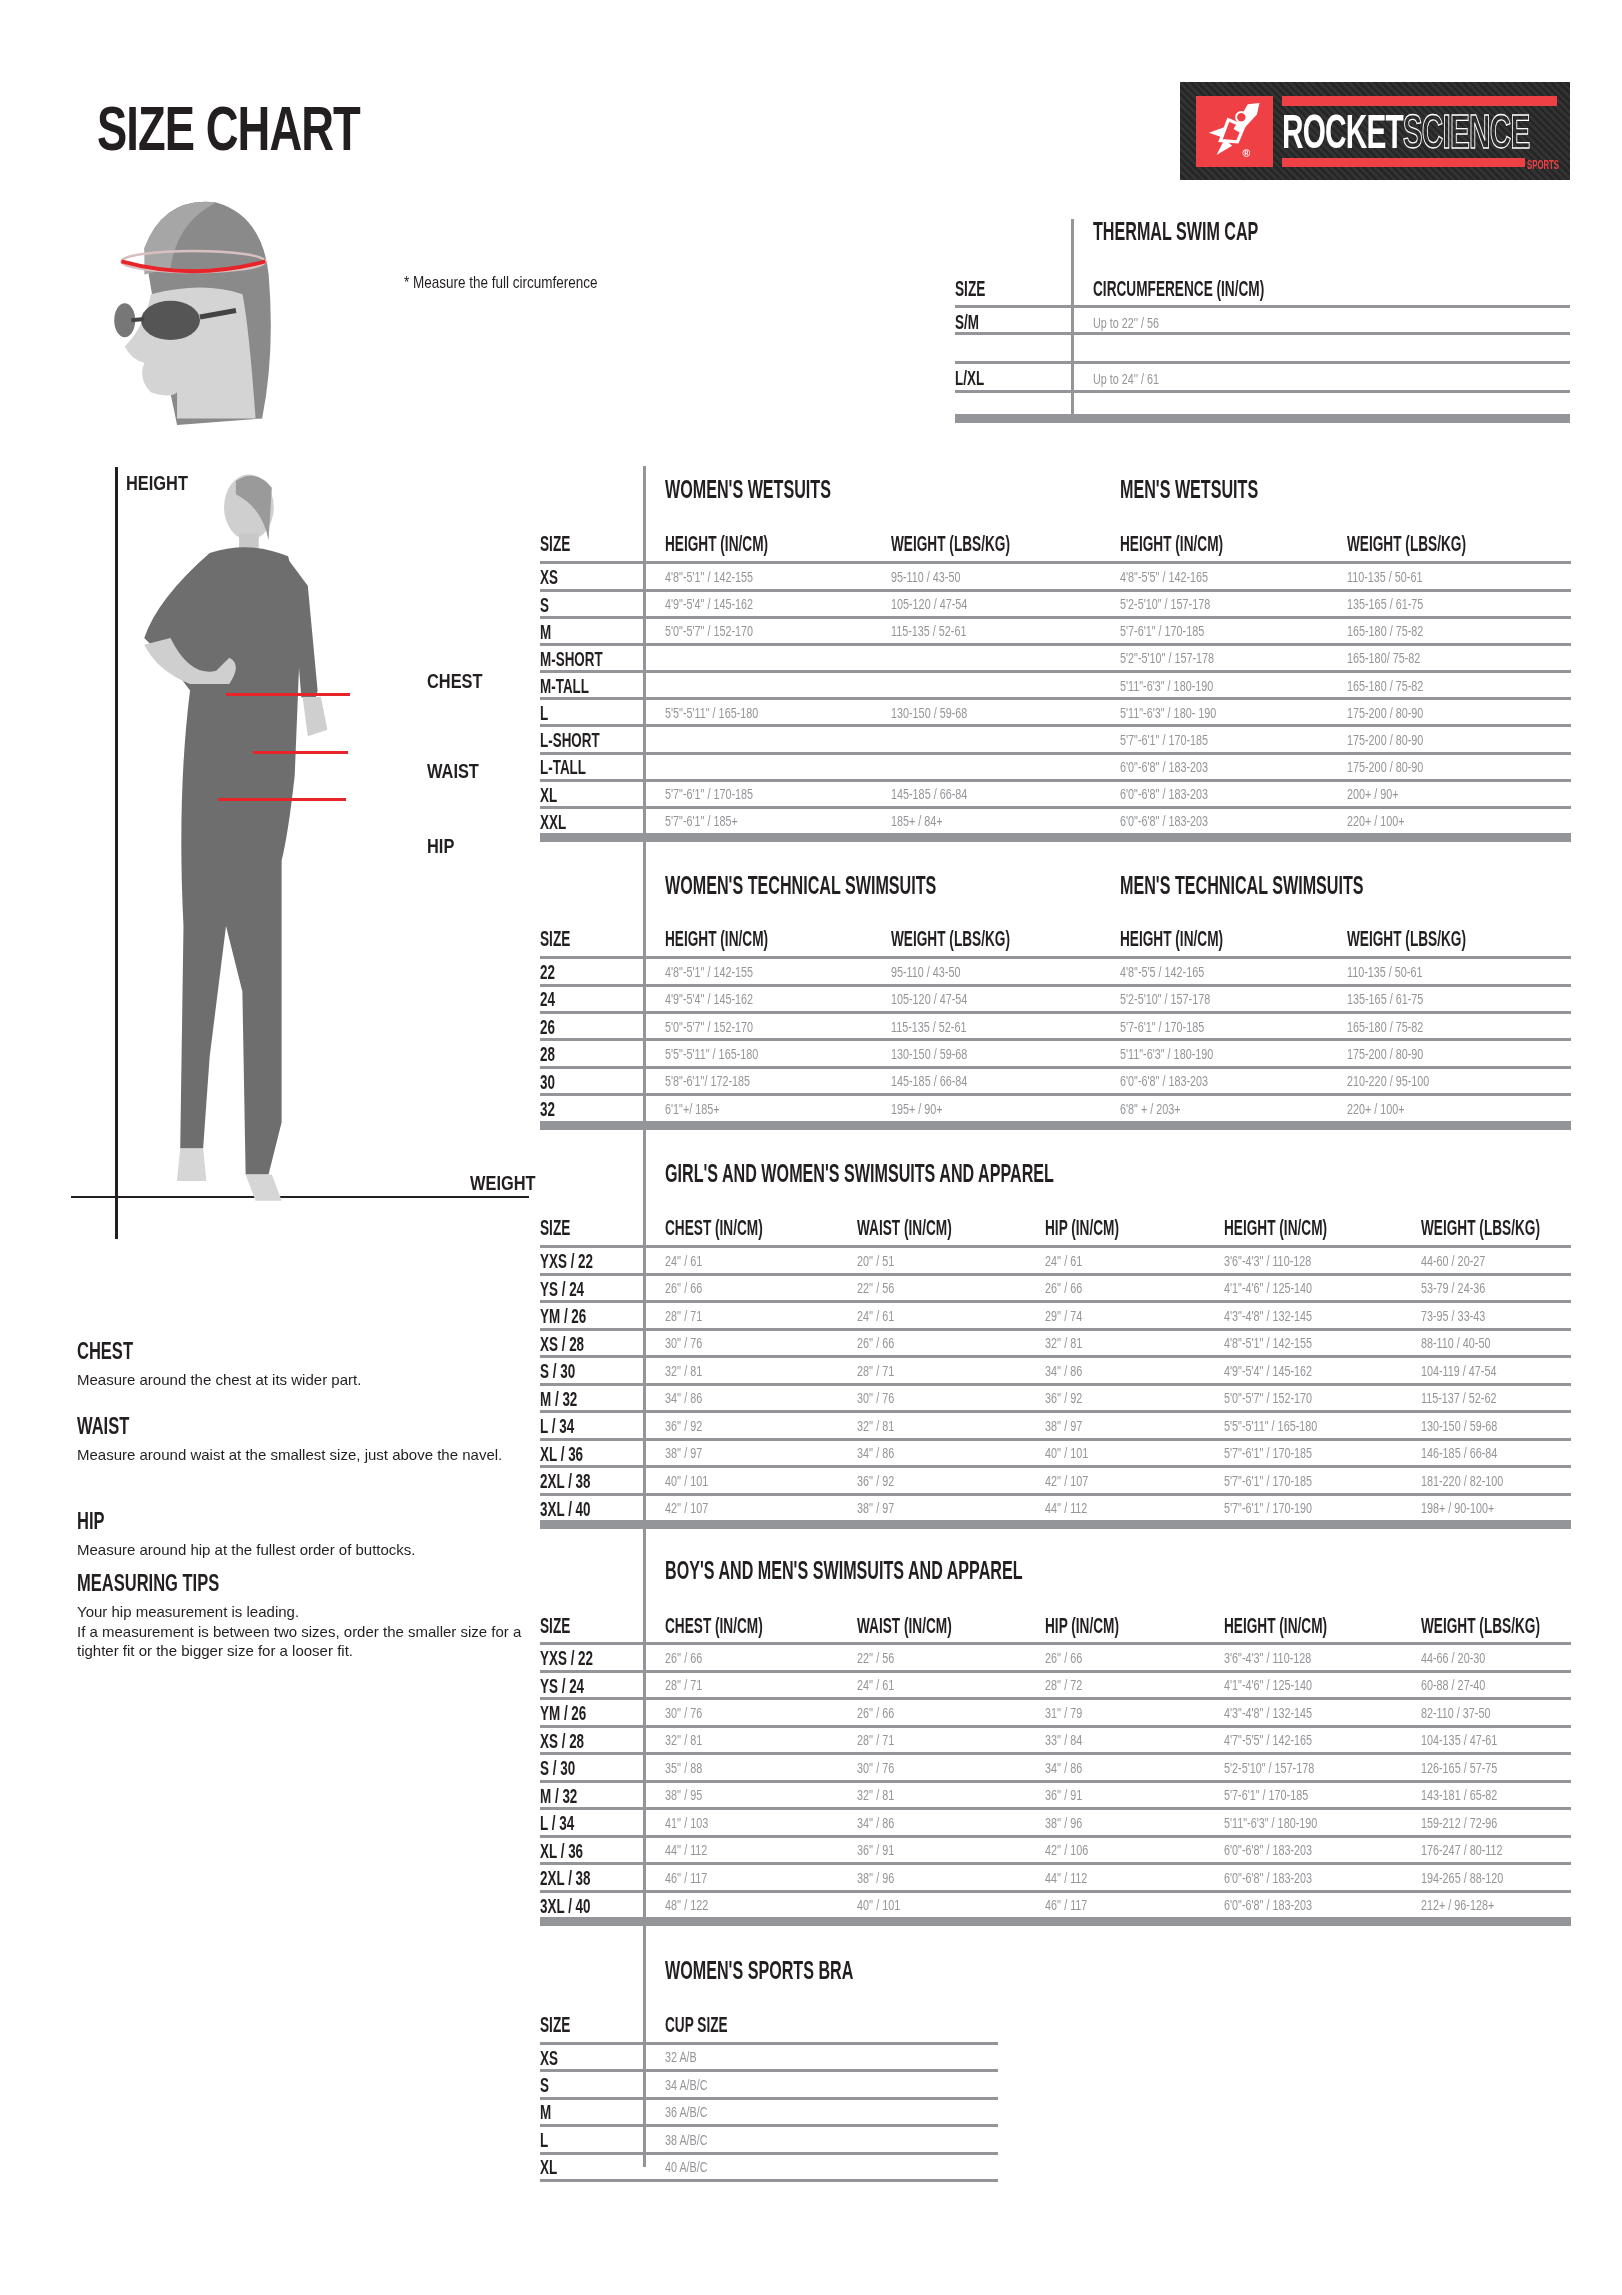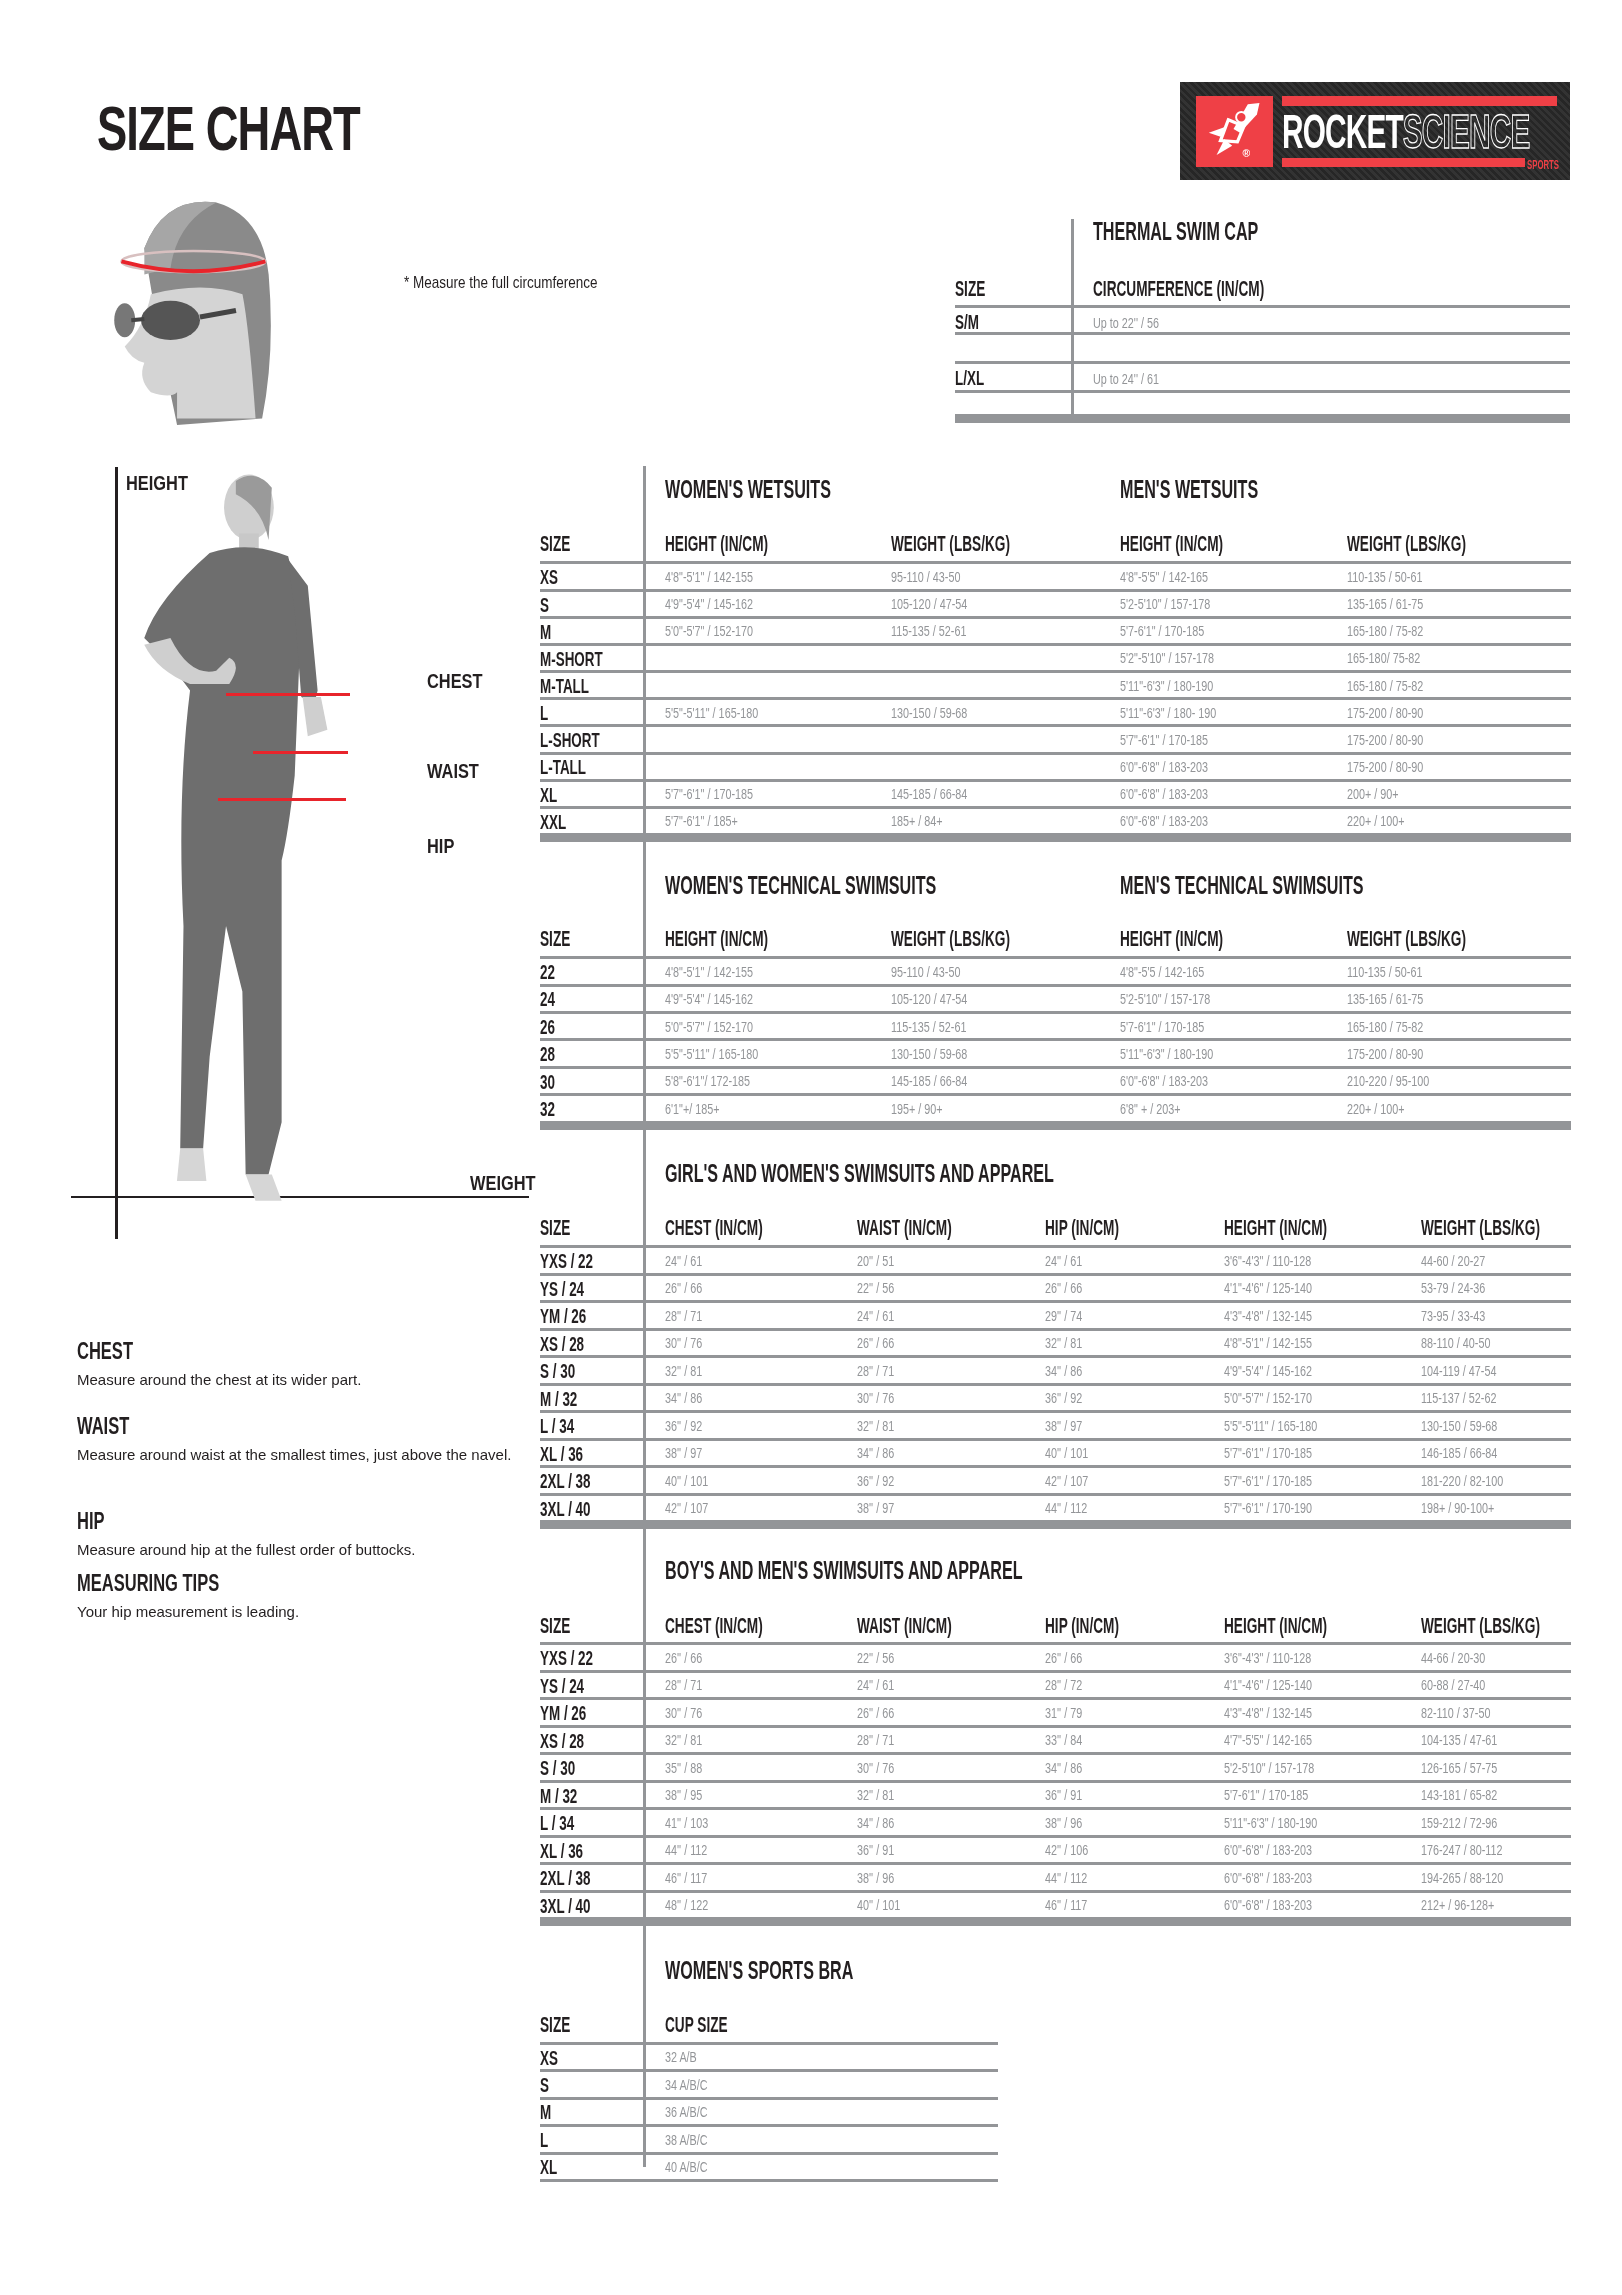--- a/index.html
+++ b/index.html
@@ -113,26 +113,27 @@
 <div class="red-line" style="left:226px; top:693px; width:124px;"></div>
 <div class="red-line" style="left:253px; top:751px; width:95px;"></div>
 <div class="red-line" style="left:218px; top:798px; width:128px;"></div>
 <div class="diag-label" style="left:427px; top:669px;">CHEST</div>
 <div class="diag-label" style="left:427px; top:759px;">WAIST</div>
 <div class="diag-label" style="left:427px; top:834px;">HIP</div>
 
 <div class="guide-title" style="top:1338px;">CHEST</div>
 <div class="guide-text" style="top:1370px;">Measure around the chest at its wider part.</div>
 <div class="guide-title" style="top:1413px;">WAIST</div>
-<div class="guide-text" style="top:1445px;">Measure around waist at the smallest times, just above the navel.</div>
+<div class="guide-text" style="top:1445px;">Measure around waist at the smallest size, just above the navel.</div>
 <div class="guide-title" style="top:1508px;">HIP</div>
 <div class="guide-text" style="top:1540px;">Measure around hip at the fullest order of buttocks.</div>
 <div class="guide-title" style="top:1570px;">MEASURING TIPS</div>
 <div class="guide-text" style="top:1602px;">
   <span>Your hip measurement is leading.</span>
+  <span>If a measurement is between two sizes, order the smaller size for a tighter fit or the bigger size for a looser fit.</span>
 </div>
 
 <div class="vline" style="left:643px; top:466px; height:1701px;"></div>
 
 <div>
   <div class="sec-title" style="left:665px; top:474px;">WOMEN'S WETSUITS</div>
   <div class="sec-title" style="left:1120px; top:474px;">MEN'S WETSUITS</div>
   <div class="col-head" style="left:540px; top:531px;">SIZE</div>
   <div class="col-head" style="left:665px; top:531px;">HEIGHT (IN/CM)</div>
   <div class="col-head" style="left:891px; top:531px;">WEIGHT (LBS/KG)</div>

